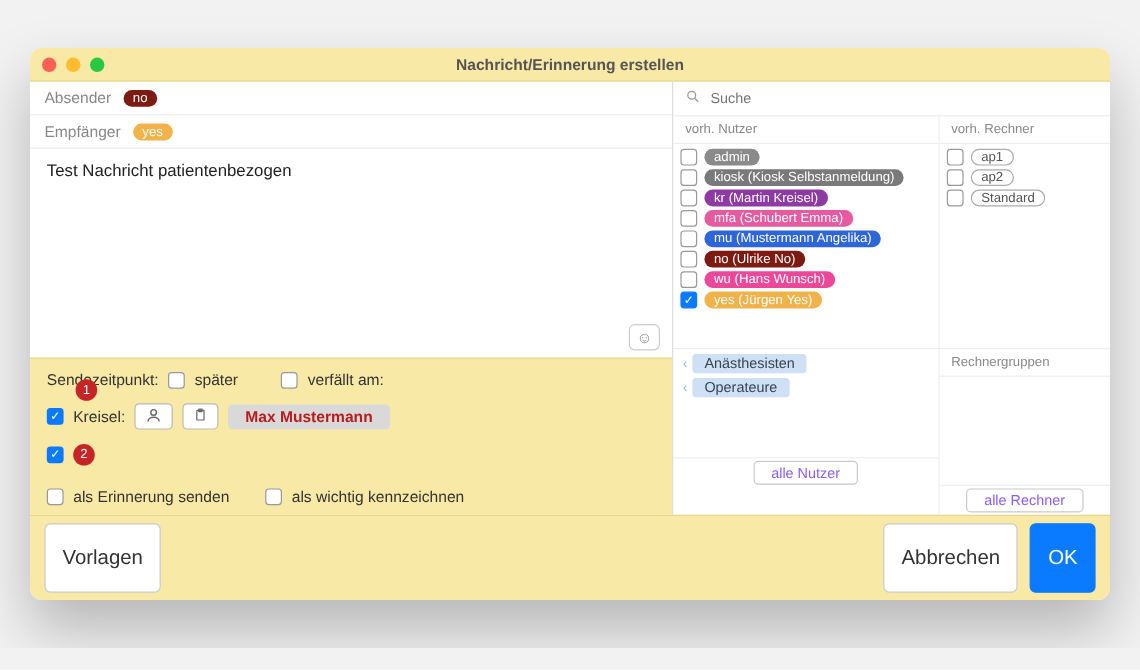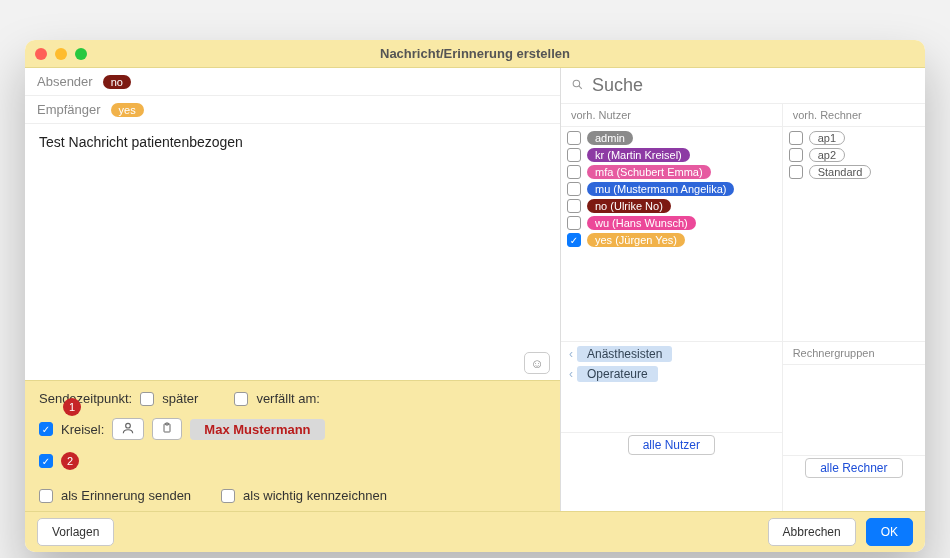--- a/index.html
+++ b/index.html
@@ -1,18 +1,18 @@
 <!DOCTYPE html>
 <html><head>
 <meta charset="utf-8">
 <style>
   * { box-sizing: border-box; }
   html, body { margin:0; padding:0; font-family: -apple-system, "Helvetica Neue", Arial, sans-serif; font-size:13px; color:#333; background:#f2f2f2;}
   .window {
-    width:900px; height:512px; margin:40px auto; background:#fff;
+    width:900px; height:460px; margin:40px auto; background:#fff;
     border-radius:10px; box-shadow:0 25px 50px rgba(0,0,0,0.25);
     display:flex; flex-direction:column; overflow:hidden; position:relative;
   }
   .titlebar {
     height:28px; background:#f9e9a6; display:flex; align-items:center;
     position:relative; border-bottom:1px solid #e5d78c;
   }
   .traffic { position:absolute; left:10px; top:8px; display:flex; gap:8px;}
   .tl { width:12px; height:12px; border-radius:50%;}
   .tl.red{background:#ff5f57;} .tl.yellow{background:#febc2e;} .tl.green{background:#28c840;}
@@ -41,41 +41,41 @@
   }
   .optline { display:flex; align-items:center; gap:8px; flex-wrap:wrap;}
   .chk { width:14px; height:14px; border:1px solid #999; border-radius:3px; background:#fff; display:inline-flex; align-items:center; justify-content:center; font-size:10px; color:#fff;}
   .chk.checked { background:#0a7aff; border-color:#0a7aff;}
   .iconbtn { border:1px solid #b9b9b9; background:#fff; border-radius:4px; padding:2px 8px; display:inline-flex; align-items:center; justify-content:center; color:#555; height:22px;}
   .patient-name { background:#d9d9d9; border-radius:4px; padding:3px 14px; color:#b91c1c;font-weight:bold;}
   .marker { width:18px; height:18px; border-radius:50%; background:#c62427; color:#fff; font-size:11px; display:inline-flex; align-items:center; justify-content:center;}
   
   .search { padding:6px 10px; display:flex; align-items:center; gap:6px; border-bottom:1px solid #eee; color:#aaa;}
   .search-ic { font-size:13px;}
-  .search input { border:none; outline:none; flex:1; font-size:18px; background:transparent; color:#0369a1;}
+  .search input { border:none; outline:none; flex:1; font-size:12px; background:transparent; color:#0369a1;}
   .right-cols { flex:1; display:flex; min-height:0;}
   .col { display:flex; flex-direction:column; min-height:0;}
   .col.users { flex:1.55; border-right:1px solid #eee;}
   .col.machines { flex:1;}
   .colhead { padding:5px 10px; font-size:11px; color:#888; border-bottom:1px solid #eee;}
   .list { flex:1; overflow:auto; padding:4px 6px; display:flex; flex-direction:column; gap:3px;}
   .li { display:flex; align-items:center; gap:6px;}
   .outline-pill { border:1px solid #aaa; border-radius:10px; padding:0 8px; font-size:11px; color:#555; background:#fff;}
   .groups { border-top:1px solid #eee;}
   .grouplist { padding:4px 8px; display:flex; flex-direction:column; gap:4px; min-height:90px;}
   .gpill { background:#cfe0f4; border-radius:3px; padding:1px 10px; font-size:12px; color:#345; display:inline-block;}
   .angle { color:#9bb7d6; font-size:12px; margin-right:4px;}
   .allbtn-row { border-top:1px solid #eee; padding:4px; text-align:center;}
-  .flatbtn { border:1px solid #c9c9c9; background:#fff; border-radius:4px; padding:2px 14px; font-size:12px; color:#1d4ed8;}
+  .flatbtn { border:1px solid #c9c9c9; background:#fff; border-radius:4px; padding:2px 14px; font-size:12px; color:#8b5cf6;}
   
   .footer {
     background:#f9e9a6; border-top:1px solid #e5d78c; padding:6px 12px;
     display:flex; align-items:center; justify-content:space-between;
   }
-  .btn { border:1px solid #c9c9c9; background:#fff; border-radius:5px; padding:6px 14px; font-size:12px;}
+  .btn { border:1px solid #c9c9c9; background:#fff; border-radius:5px; padding:18px 14px; font-size:17px;}
   .btn.primary { background:#0a7aff; border-color:#0a7aff; color:#fff;}
   .footer-right { display:flex; gap:10px;}
 </style>
 </head>
 <body>
 
 <div class="window">
   <div class="titlebar">
     <div class="traffic">
       <div class="tl red"></div>
@@ -165,20 +165,24 @@
       <div class="right-cols" style="flex:1.4">
         <div class="col users">
           <div class="colhead">vorh. Nutzer</div>
           <div class="list" id="users-list">
               <div class="li">
                 <span class="chk"></span>
                 <span class="pill grey">admin</span>
               </div>
               <div class="li">
                 <span class="chk"></span>
+                <span class="pill darkgrey">kiosk (Kiosk Selbstanmeldung)</span>
+              </div>
+              <div class="li">
+                <span class="chk"></span>
                 <span class="pill purple">kr (Martin Kreisel)</span>
               </div>
               <div class="li">
                 <span class="chk"></span>
                 <span class="pill pink">mfa (Schubert Emma)</span>
               </div>
               <div class="li">
                 <span class="chk"></span>
                 <span class="pill blue">mu (Mustermann Angelika)</span>
               </div>

